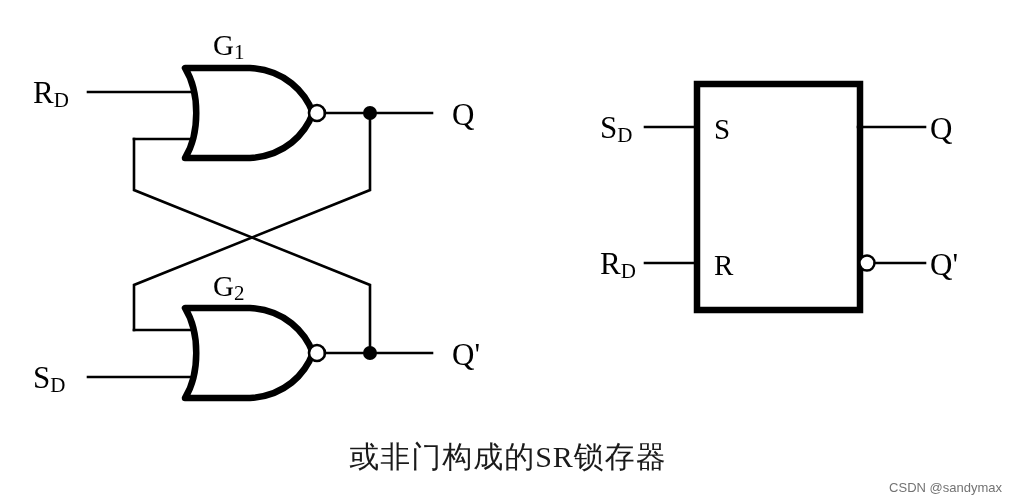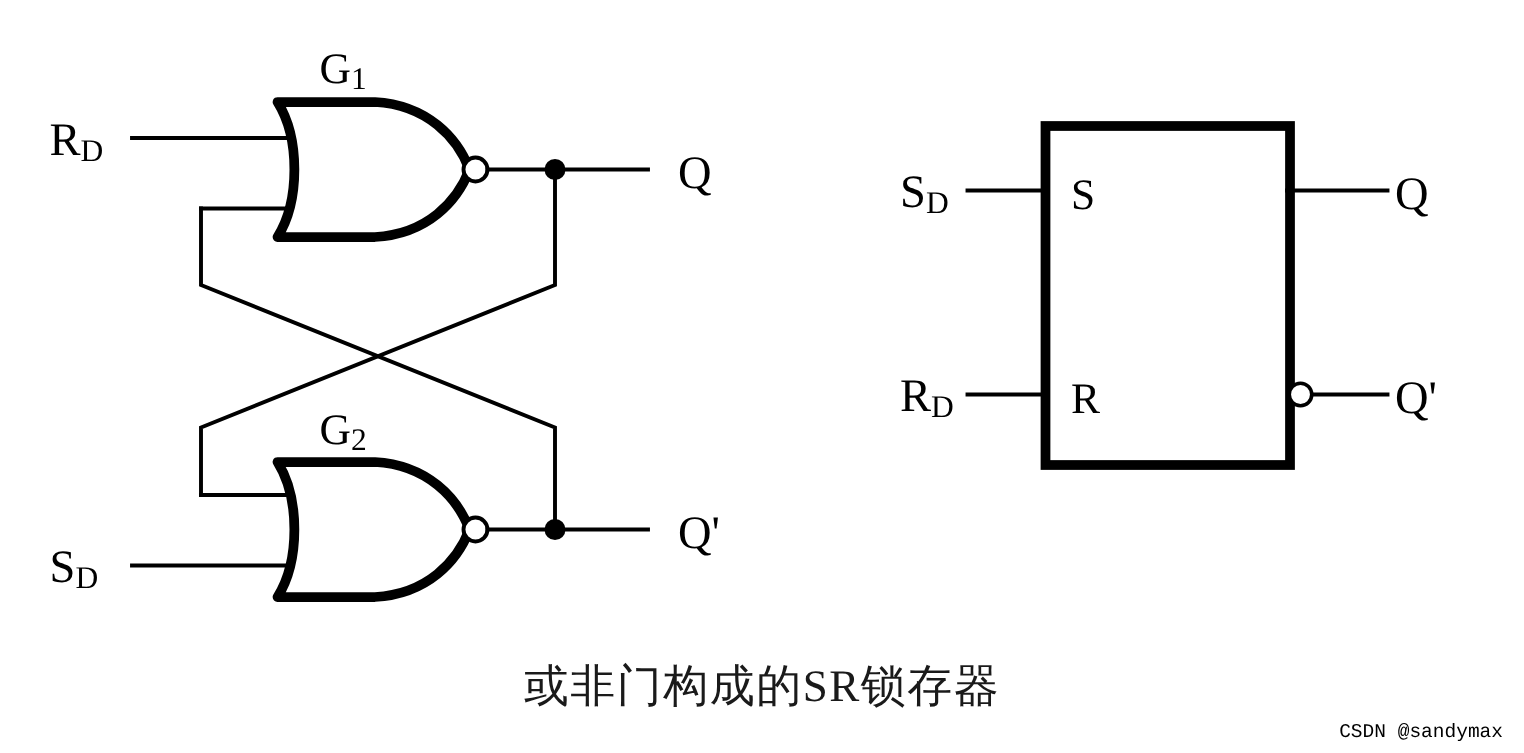--- a/index.html
+++ b/index.html
@@ -82,22 +82,22 @@
     font-size: 30px;
     color: #1a1a1a;
     font-family: "Liberation Serif", "DejaVu Serif", serif;
     letter-spacing: 1px;
   }
   .watermark {
     position: absolute;
     right: 14px;
     bottom: 7px;
     font-size: 13px;
-    color: #000000;
-    font-family: Liberation Mono, monospace;
+    color: #737373;
+    font-family: Liberation Sans, sans-serif;
   }
 </style>
 </head>
 <body>
 
 <div id="figure">
 
   <svg id="circuit" viewBox="0 0 1016 502">
 
     <g>

